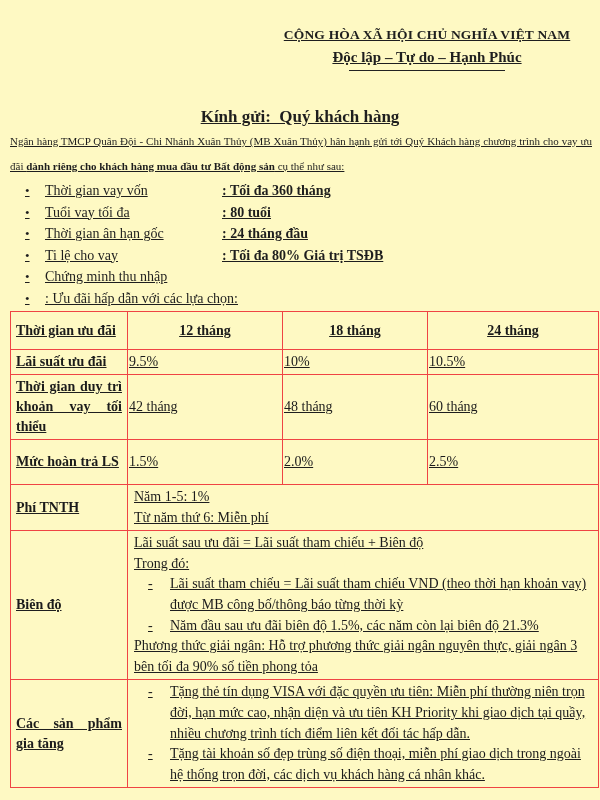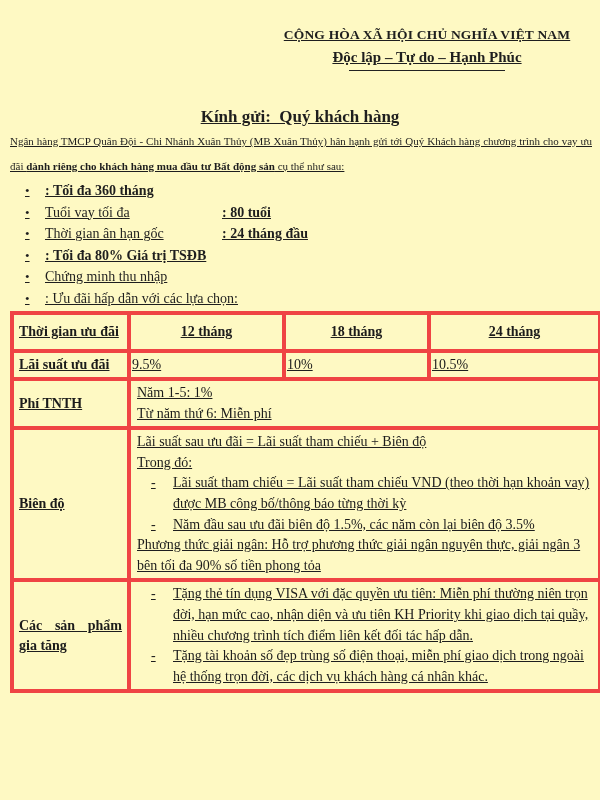--- a/index.html
+++ b/index.html
@@ -33,21 +33,21 @@
   .term-bullet { margin-left:25px; width:20px; flex:none; font-size:13px; }
   .term-label { width:177px; flex:none; }
   .term-value { font-weight:bold; white-space:nowrap; }
   .term-value.regular { font-weight:normal; }
 
   
   .offers-table {
     border-collapse:collapse; table-layout:fixed;
     margin:2px 0 0 10px; width:588px; font-size:14px; color:#1b1b1b;
   }
-  .offers-table td { border:4px solid #ef4444; vertical-align:middle; overflow:hidden;margin-left:28px; }
+  .offers-table td { border:1px solid #ef4444; vertical-align:middle; overflow:hidden;margin-left:28px; }
   .lbl { font-weight:bold; text-align:justify; padding:2px 5px; line-height:20px; }
   .opt { font-weight:bold; text-align:center; }
   .val { text-align:left; }
   .merge { padding:2px 6px; line-height:20.6px; text-align:left; }
   .dash-item { display:flex; }
   .dash-m { margin-left:14px; width:22px; flex:none; }
   .dash-t { flex:1; }
 </style>
 </head>
 <body>
@@ -60,34 +60,36 @@
     <div class="motto-underline"></div>
   </div>
 
   <div class="salutation">Kính gửi:  Quý khách hàng</div>
 
   <div class="intro"><span>Ngân hàng TMCP Quân Đội - Chi Nhánh Xuân Thủy (MB Xuân Thủy) hân hạnh gửi tới Quý Khách hàng chương trình cho vay ưu đãi </span><span class="b">dành riêng cho khách hàng mua đầu tư Bất động sản</span><span> cụ thể như sau:</span></div>
 
   <div class="terms">
     <div class="term-row">
       <span class="term-bullet">•</span>
+      <span class="term-label">Thời gian vay vốn</span>
       <span class="term-value">: Tối đa 360 tháng</span>
     </div>
     <div class="term-row">
       <span class="term-bullet">•</span>
       <span class="term-label">Tuổi vay tối đa</span>
       <span class="term-value">: 80 tuổi</span>
     </div>
     <div class="term-row">
       <span class="term-bullet">•</span>
       <span class="term-label">Thời gian ân hạn gốc</span>
       <span class="term-value">: 24 tháng đầu</span>
     </div>
     <div class="term-row">
       <span class="term-bullet">•</span>
+      <span class="term-label">Ti lệ cho vay</span>
       <span class="term-value">: Tối đa 80% Giá trị TSĐB</span>
     </div>
     <div class="term-row">
       <span class="term-bullet">•</span>
       <span class="term-label">Chứng minh thu nhập</span>
     </div>
     <div class="term-row">
       <span class="term-bullet">•</span>
       <span class="term-value regular">: Ưu đãi hấp dẫn với các lựa chọn:</span>
     </div>
@@ -106,39 +108,51 @@
       <td class="opt">12 tháng</td>
       <td class="opt">18 tháng</td>
       <td class="opt">24 tháng</td>
     </tr>
     <tr style="height:22px">
       <td class="lbl">Lãi suất ưu đãi</td>
       <td class="val">9.5%</td>
       <td class="val">10%</td>
       <td class="val">10.5%</td>
     </tr>
+    <tr style="height:64px">
+      <td class="lbl">Thời gian duy trì khoản vay tối thiểu</td>
+      <td class="val">42 tháng</td>
+      <td class="val">48 tháng</td>
+      <td class="val">60 tháng</td>
+    </tr>
+    <tr style="height:45px">
+      <td class="lbl">Mức hoàn trả LS</td>
+      <td class="val">1.5%</td>
+      <td class="val">2.0%</td>
+      <td class="val">2.5%</td>
+    </tr>
     <tr style="height:41px">
       <td class="lbl">Phí TNTH</td>
       <td class="merge" colspan="3">
         <div>Năm 1-5: 1%</div>
         <div>Từ năm thứ 6: Miễn phí</div>
       </td>
     </tr>
     <tr style="height:147px">
       <td class="lbl">Biên độ</td>
       <td class="merge" colspan="3">
         <div>Lãi suất sau ưu đãi = Lãi suất tham chiếu + Biên độ</div>
         <div>Trong đó:</div>
         <div class="dash-item">
           <span class="dash-m">-</span>
           <span class="dash-t">Lãi suất tham chiếu = Lãi suất tham chiếu VND (theo thời hạn khoản vay) được MB công bố/thông báo từng thời kỳ</span>
         </div>
         <div class="dash-item">
           <span class="dash-m">-</span>
-          <span class="dash-t">Năm đầu sau ưu đãi biên độ 1.5%, các năm còn lại biên độ 3.5%</span>
+          <span class="dash-t">Năm đầu sau ưu đãi biên độ 1.5%, các năm còn lại biên độ 21.3%</span>
         </div>
         <div>Phương thức giải ngân: Hỗ trợ phương thức giải ngân nguyên thực, giải ngân 3 bên tối đa 90% số tiền phong tỏa</div>
       </td>
     </tr>
     <tr style="height:105px">
       <td class="lbl">Các sản phẩm gia tăng</td>
       <td class="merge" colspan="3">
         <div class="dash-item">
           <span class="dash-m">-</span>
           <span class="dash-t">Tặng thẻ tín dụng VISA với đặc quyền ưu tiên: Miễn phí thường niên trọn đời, hạn mức cao, nhận diện và ưu tiên KH Priority khi giao dịch tại quầy, nhiều chương trình tích điểm liên kết đối tác hấp dẫn.</span>

